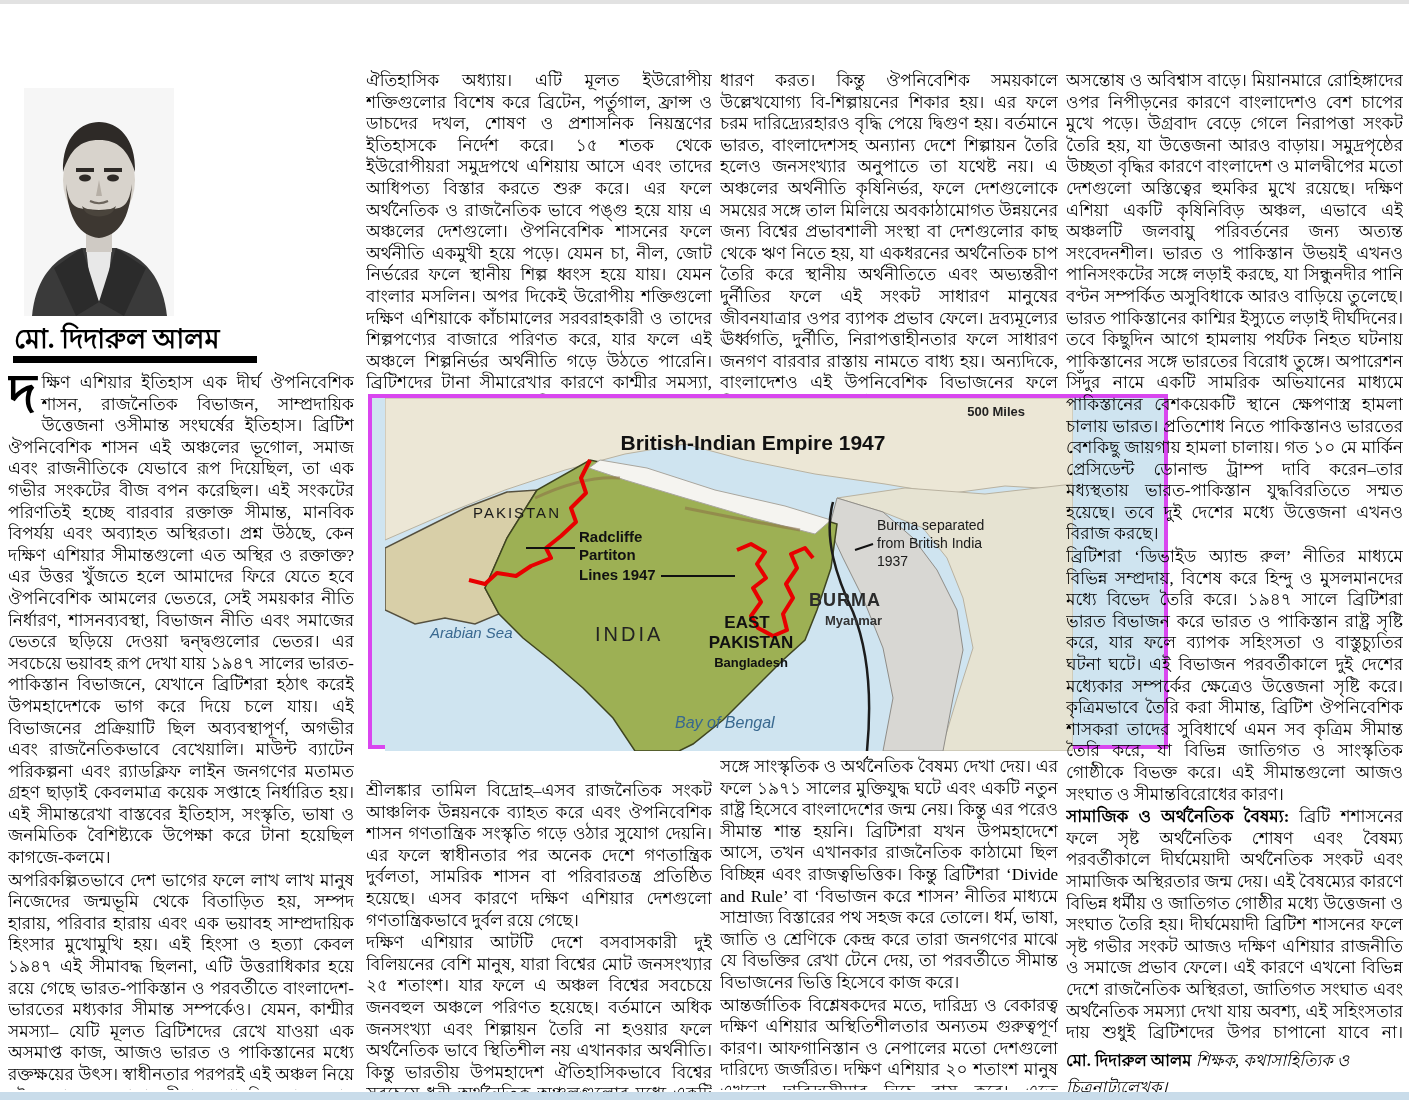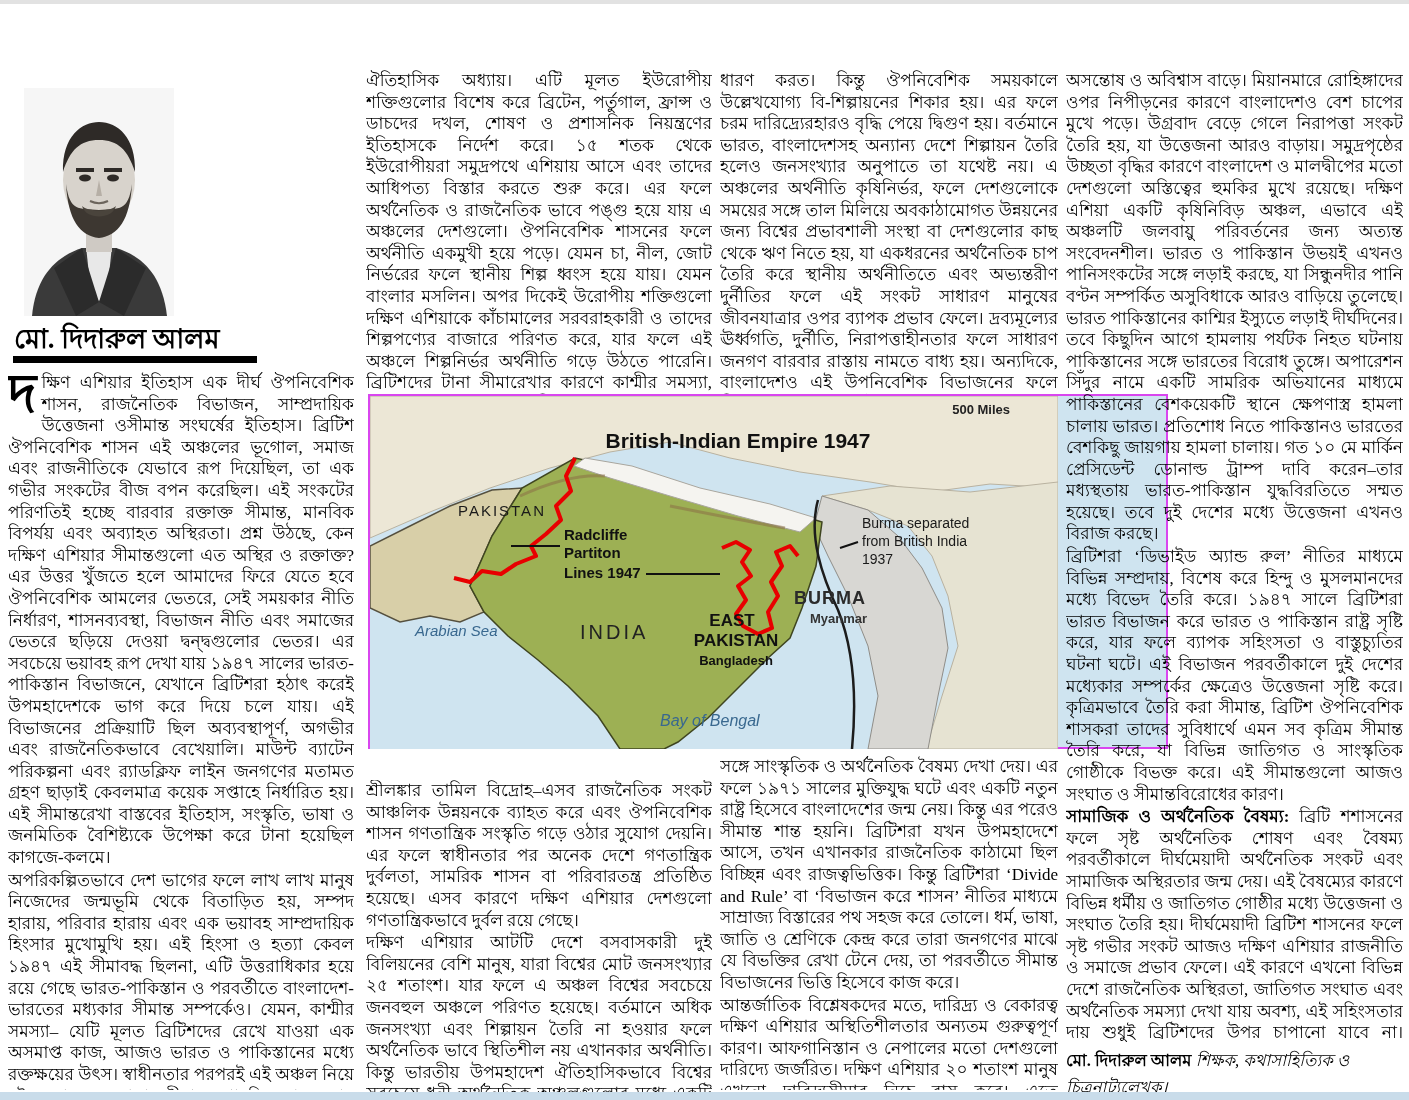--- a/index.html
+++ b/index.html
@@ -15,22 +15,22 @@
   .col{position:absolute;font-size:17px;line-height:21.6px;text-align:justify;overflow:hidden;}
   .col p{margin:0 0 1px 0;text-indent:0;}
   #col1{left:8px;top:372px;width:346px;height:718px;}
   #col2top{left:366px;top:70px;width:346px;height:324px;}
   #col3top{left:720px;top:70px;width:338px;height:324px;}
   #col2bot{left:366px;top:780px;width:346px;height:334px;}
   #col3bot{left:720px;top:756px;width:338px;height:334px;}
   #col4{left:1066px;top:70px;width:337px;height:972px;font-family:Liberation Serif, serif;}
   .dropcap{float:left;font-size:54px;line-height:44px;font-weight:bold;padding-right:5px;}
   .lead{font-weight:bold;}
-  .mapbox{position:absolute;left:368px;top:394px;width:800px;height:355px;border:2px solid #d946ef;
-          background:#cfe4f0;box-sizing:border-box;}
+  .mapbox{position:absolute;left:368px;top:394px;width:800px;height:355px;border:4px solid #d946ef;
+          background:#cfe4f0;box-sizing:border-box;padding-left:13px;}
   .footercredit{position:absolute;left:1066px;top:1048px;width:337px;font-size:16.5px;}
   .footercredit .fname{font-weight:bold;}
   .footercredit .frole{font-style:italic;}
   svg text{font-family:"Liberation Sans","DejaVu Sans",sans-serif;}
 </style>
 </head>
 <body>
 
 <div id="page">
   <div class="topstrip"></div>

